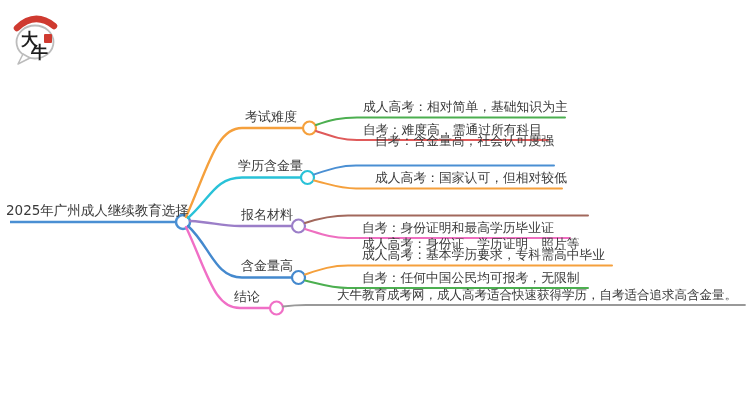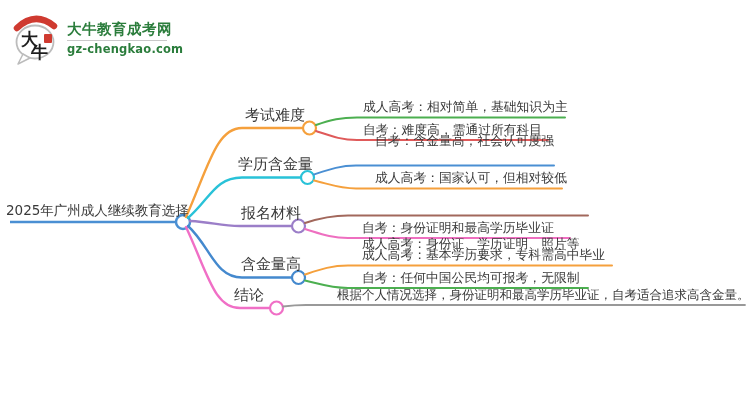--- a/index.html
+++ b/index.html
@@ -12,21 +12,21 @@
   .logo{position:absolute;left:10px;top:8px;display:flex;align-items:flex-start;}
   .logo-icon{width:52px;height:58px;flex:0 0 auto;}
   .logo-text{margin-left:5px;padding-top:14px;}
   .site-name{font-size:14.5px;font-weight:bold;letter-spacing:.5px;line-height:1.1;}
   .logo-divider{height:1px;background:#c9c9c9;margin:2px 0 1px 0;width:100px;}
   .site-url{font-size:11.5px;font-weight:bold;letter-spacing:.2px;}
 
   
   .node{position:absolute;color:#3a3a3a;white-space:nowrap;line-height:16px;}
   .root-label{left:6px;top:202px;width:170px;text-align:right;font-size:13.5px;}
-  .lvl2{font-size:15px;font-family:Liberation Mono, monospace;}
+  .lvl2{font-size:13px;}
   .leaf{font-size:12.8px;}
 
   .b0-label{left:245px;top:109px;}
   .b1-label{left:238px;top:158px;text-align:center;}
   .b2-label{left:241px;top:207px;}
   .b3-label{left:241px;top:258px;}
   .b4-label{left:234px;top:289px;}
 
   .r0c0{left:363px;top:99px;}
   .r0c1{left:363px;top:122px;}
@@ -45,25 +45,20 @@
 
   <div class="logo">
     <svg class="logo-icon" viewBox="0 0 52 58">
       <ellipse cx="25" cy="34" rx="18.5" ry="16.5" fill="#ffffff" stroke="#bcbcbc" stroke-width="1.8"></ellipse>
       <path d="M 13 46 L 8 56 L 20 50 Z" fill="#ffffff" stroke="#bcbcbc" stroke-width="1.5" stroke-linejoin="round"></path>
       <path d="M 7 20 Q 25 3 44 18" fill="none" stroke-width="6.5" stroke-linecap="round" stroke="#cf3a30"></path>
       <text x="11" y="37" font-size="17" font-weight="bold" fill="#1d1d1d">大</text>
       <text x="21" y="50" font-size="17" font-weight="bold" fill="#1d1d1d">牛</text>
       <rect x="34" y="26" width="8" height="9" rx="1" fill="#cf3a30"></rect>
     </svg>
-    <div class="logo-text">
-      <div class="site-name" style="color: rgb(43, 125, 60);">大牛教育成考网</div>
-      <div class="logo-divider"></div>
-      <div class="site-url" style="color: rgb(43, 125, 60);">gz-chengkao.com</div>
-    </div>
   </div>
 
   <svg class="layer">
 
     <path d="M 10 222 H 175" fill="none" stroke-width="2.4" stroke="#4a8fd3"></path>
     <circle cx="183" cy="222" r="7" fill="#fff" stroke-width="2.5" stroke="#4a8fd3"></circle>
 
     <path d="M 186 217 C 208 168 216 128 242 128 H 302" fill="none" stroke-width="2.4" stroke-linecap="round" stroke="#f5a03c"></path>
     <circle cx="309.5" cy="128" r="6.5" fill="#fff" stroke-width="2.2" stroke="#f5a03c"></circle>
     <path d="M 316 125 C 331 119.5 341 117.5 357 117.5 H 565" fill="none" stroke-width="2" stroke-linecap="round" stroke="#4caf50"></path>
@@ -101,15 +96,15 @@
 
   <div class="node lvl2 b2-label">报名材料</div>
   <div class="node leaf r2c0">成人高考：身份证、学历证明、照片等</div>
   <div class="node leaf r2c1">自考：身份证明和最高学历毕业证</div>
 
   <div class="node lvl2 b3-label">含金量高</div>
   <div class="node leaf r3c0">成人高考：基本学历要求，专科需高中毕业</div>
   <div class="node leaf r3c1">自考：任何中国公民均可报考，无限制</div>
 
   <div class="node lvl2 b4-label">结论</div>
-  <div class="node leaf r4c0">根据个人情况选择，身份证明和最高学历毕业证，自考适合追求高含金量。</div>
+  <div class="node leaf r4c0">大牛教育成考网，成人高考适合快速获得学历，自考适合追求高含金量。</div>
 
 </div>
 
 </body></html>

